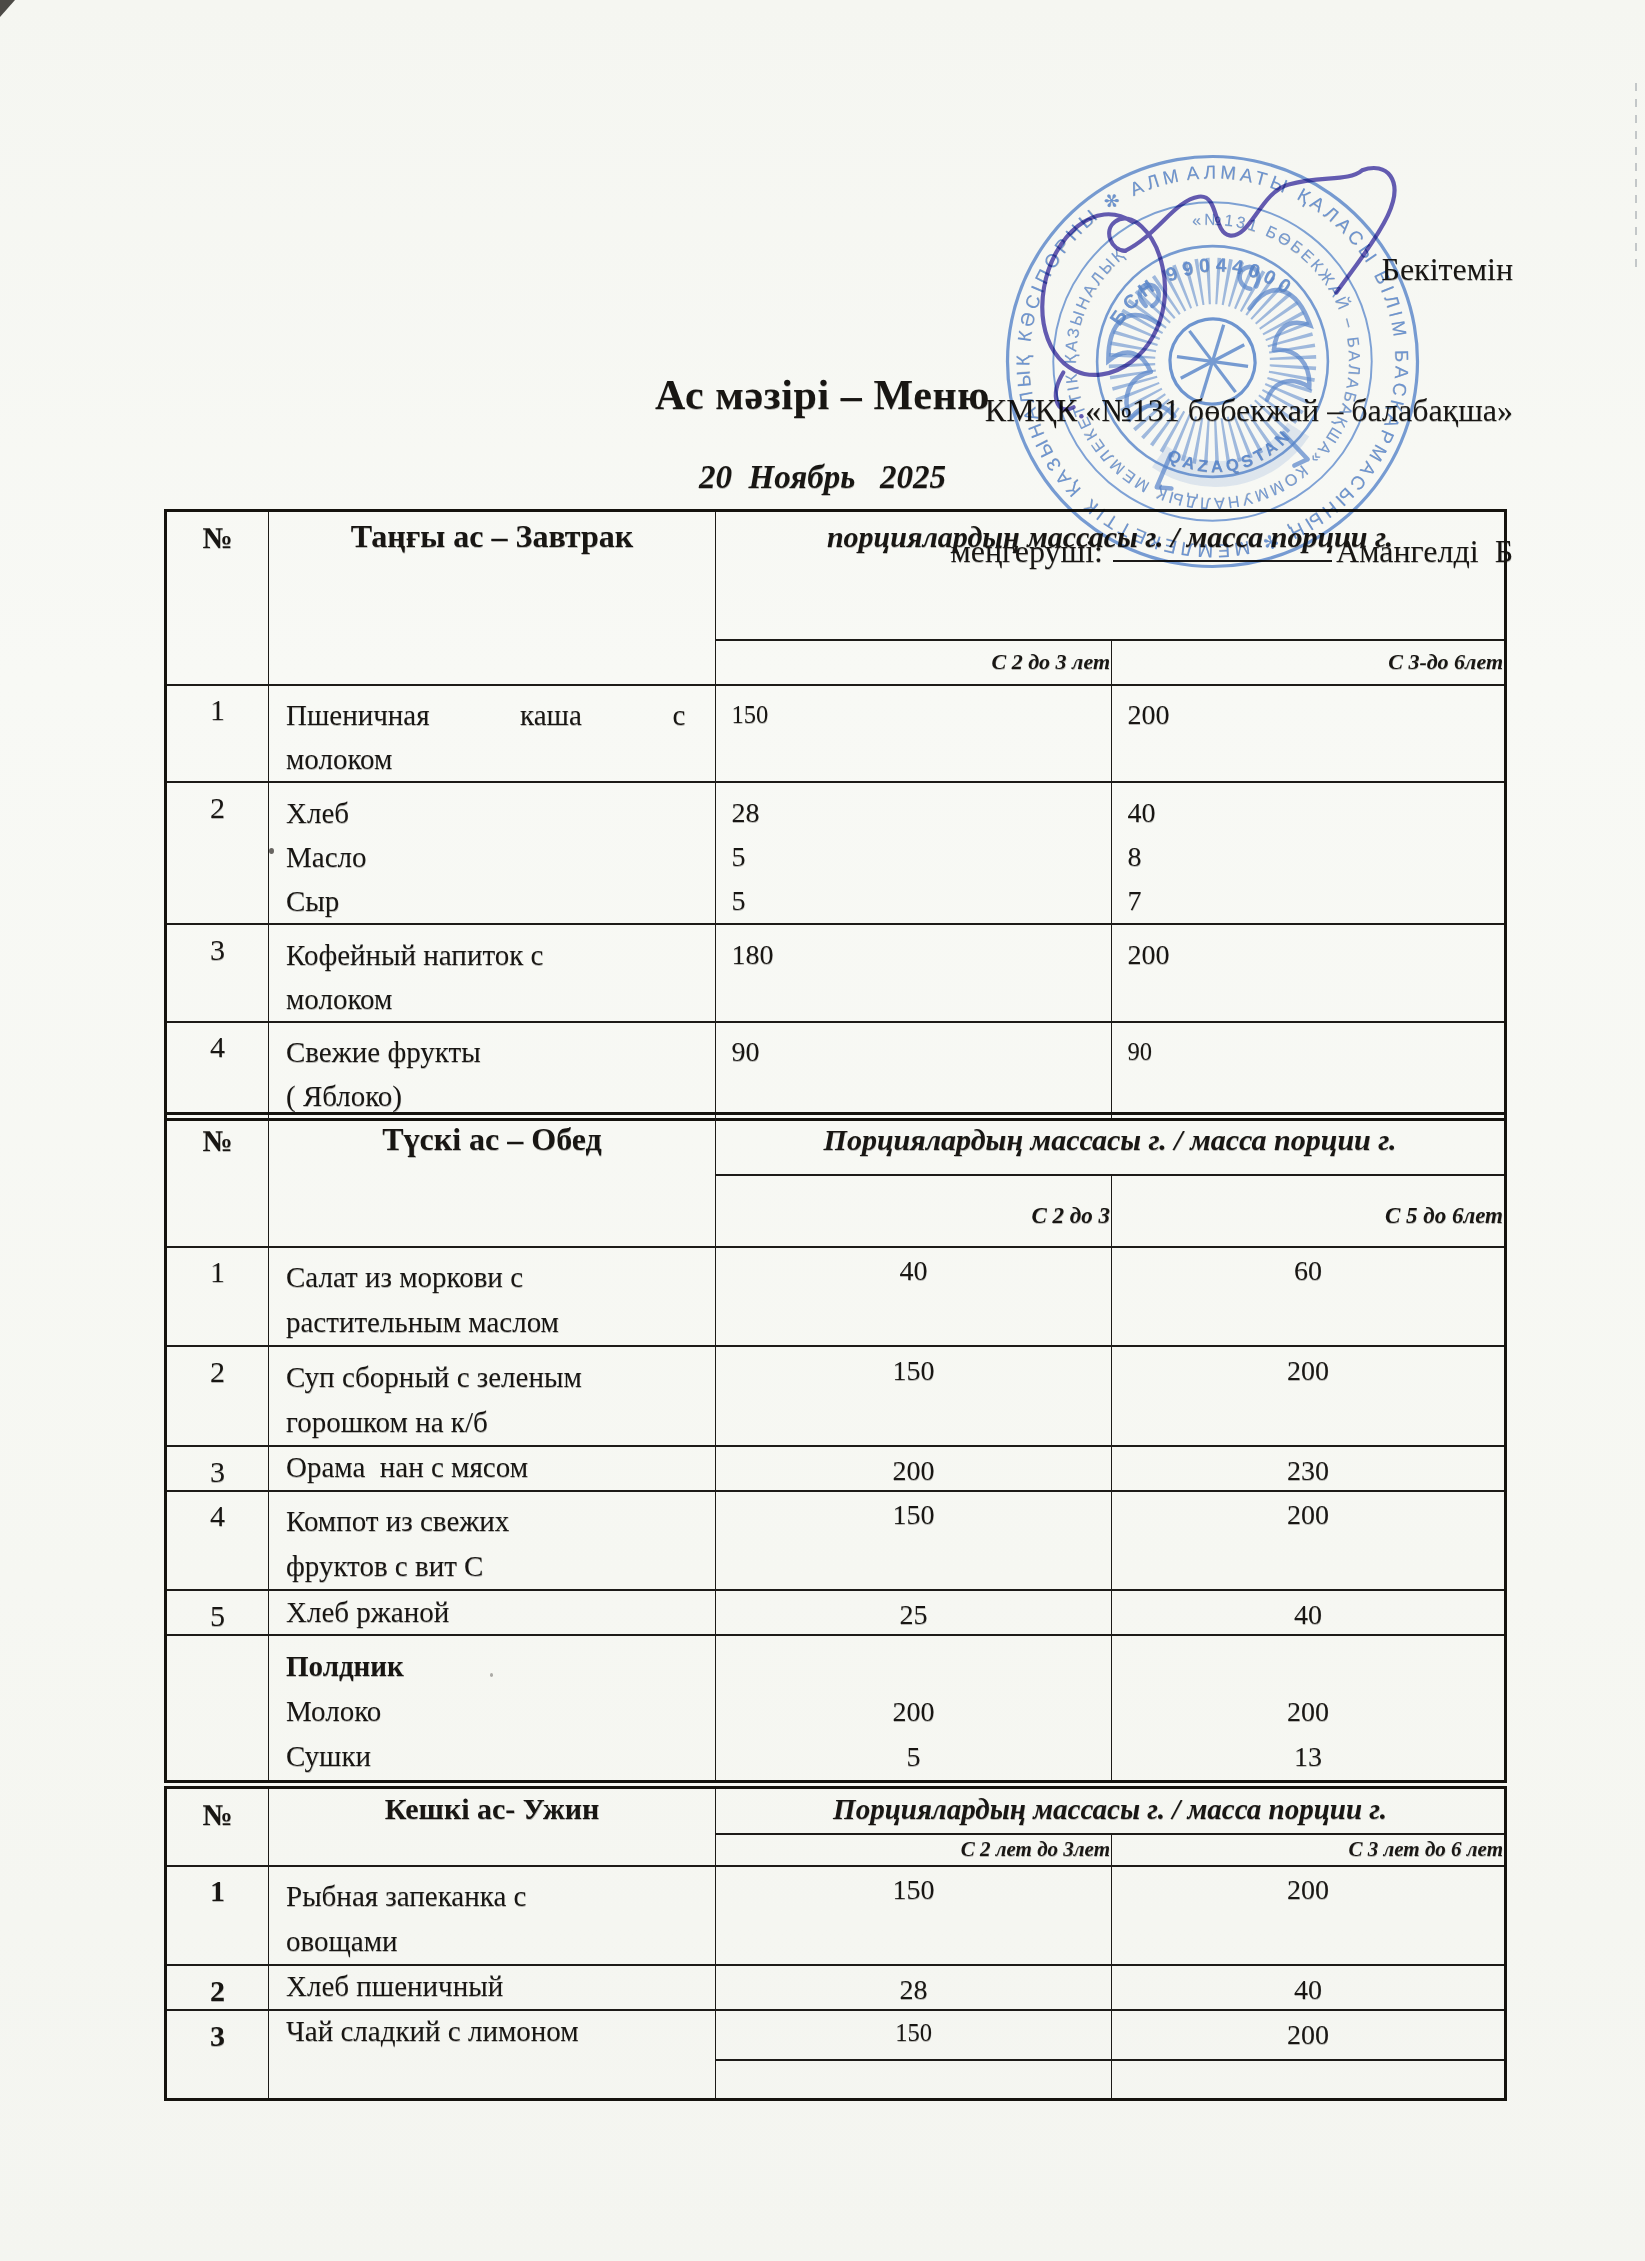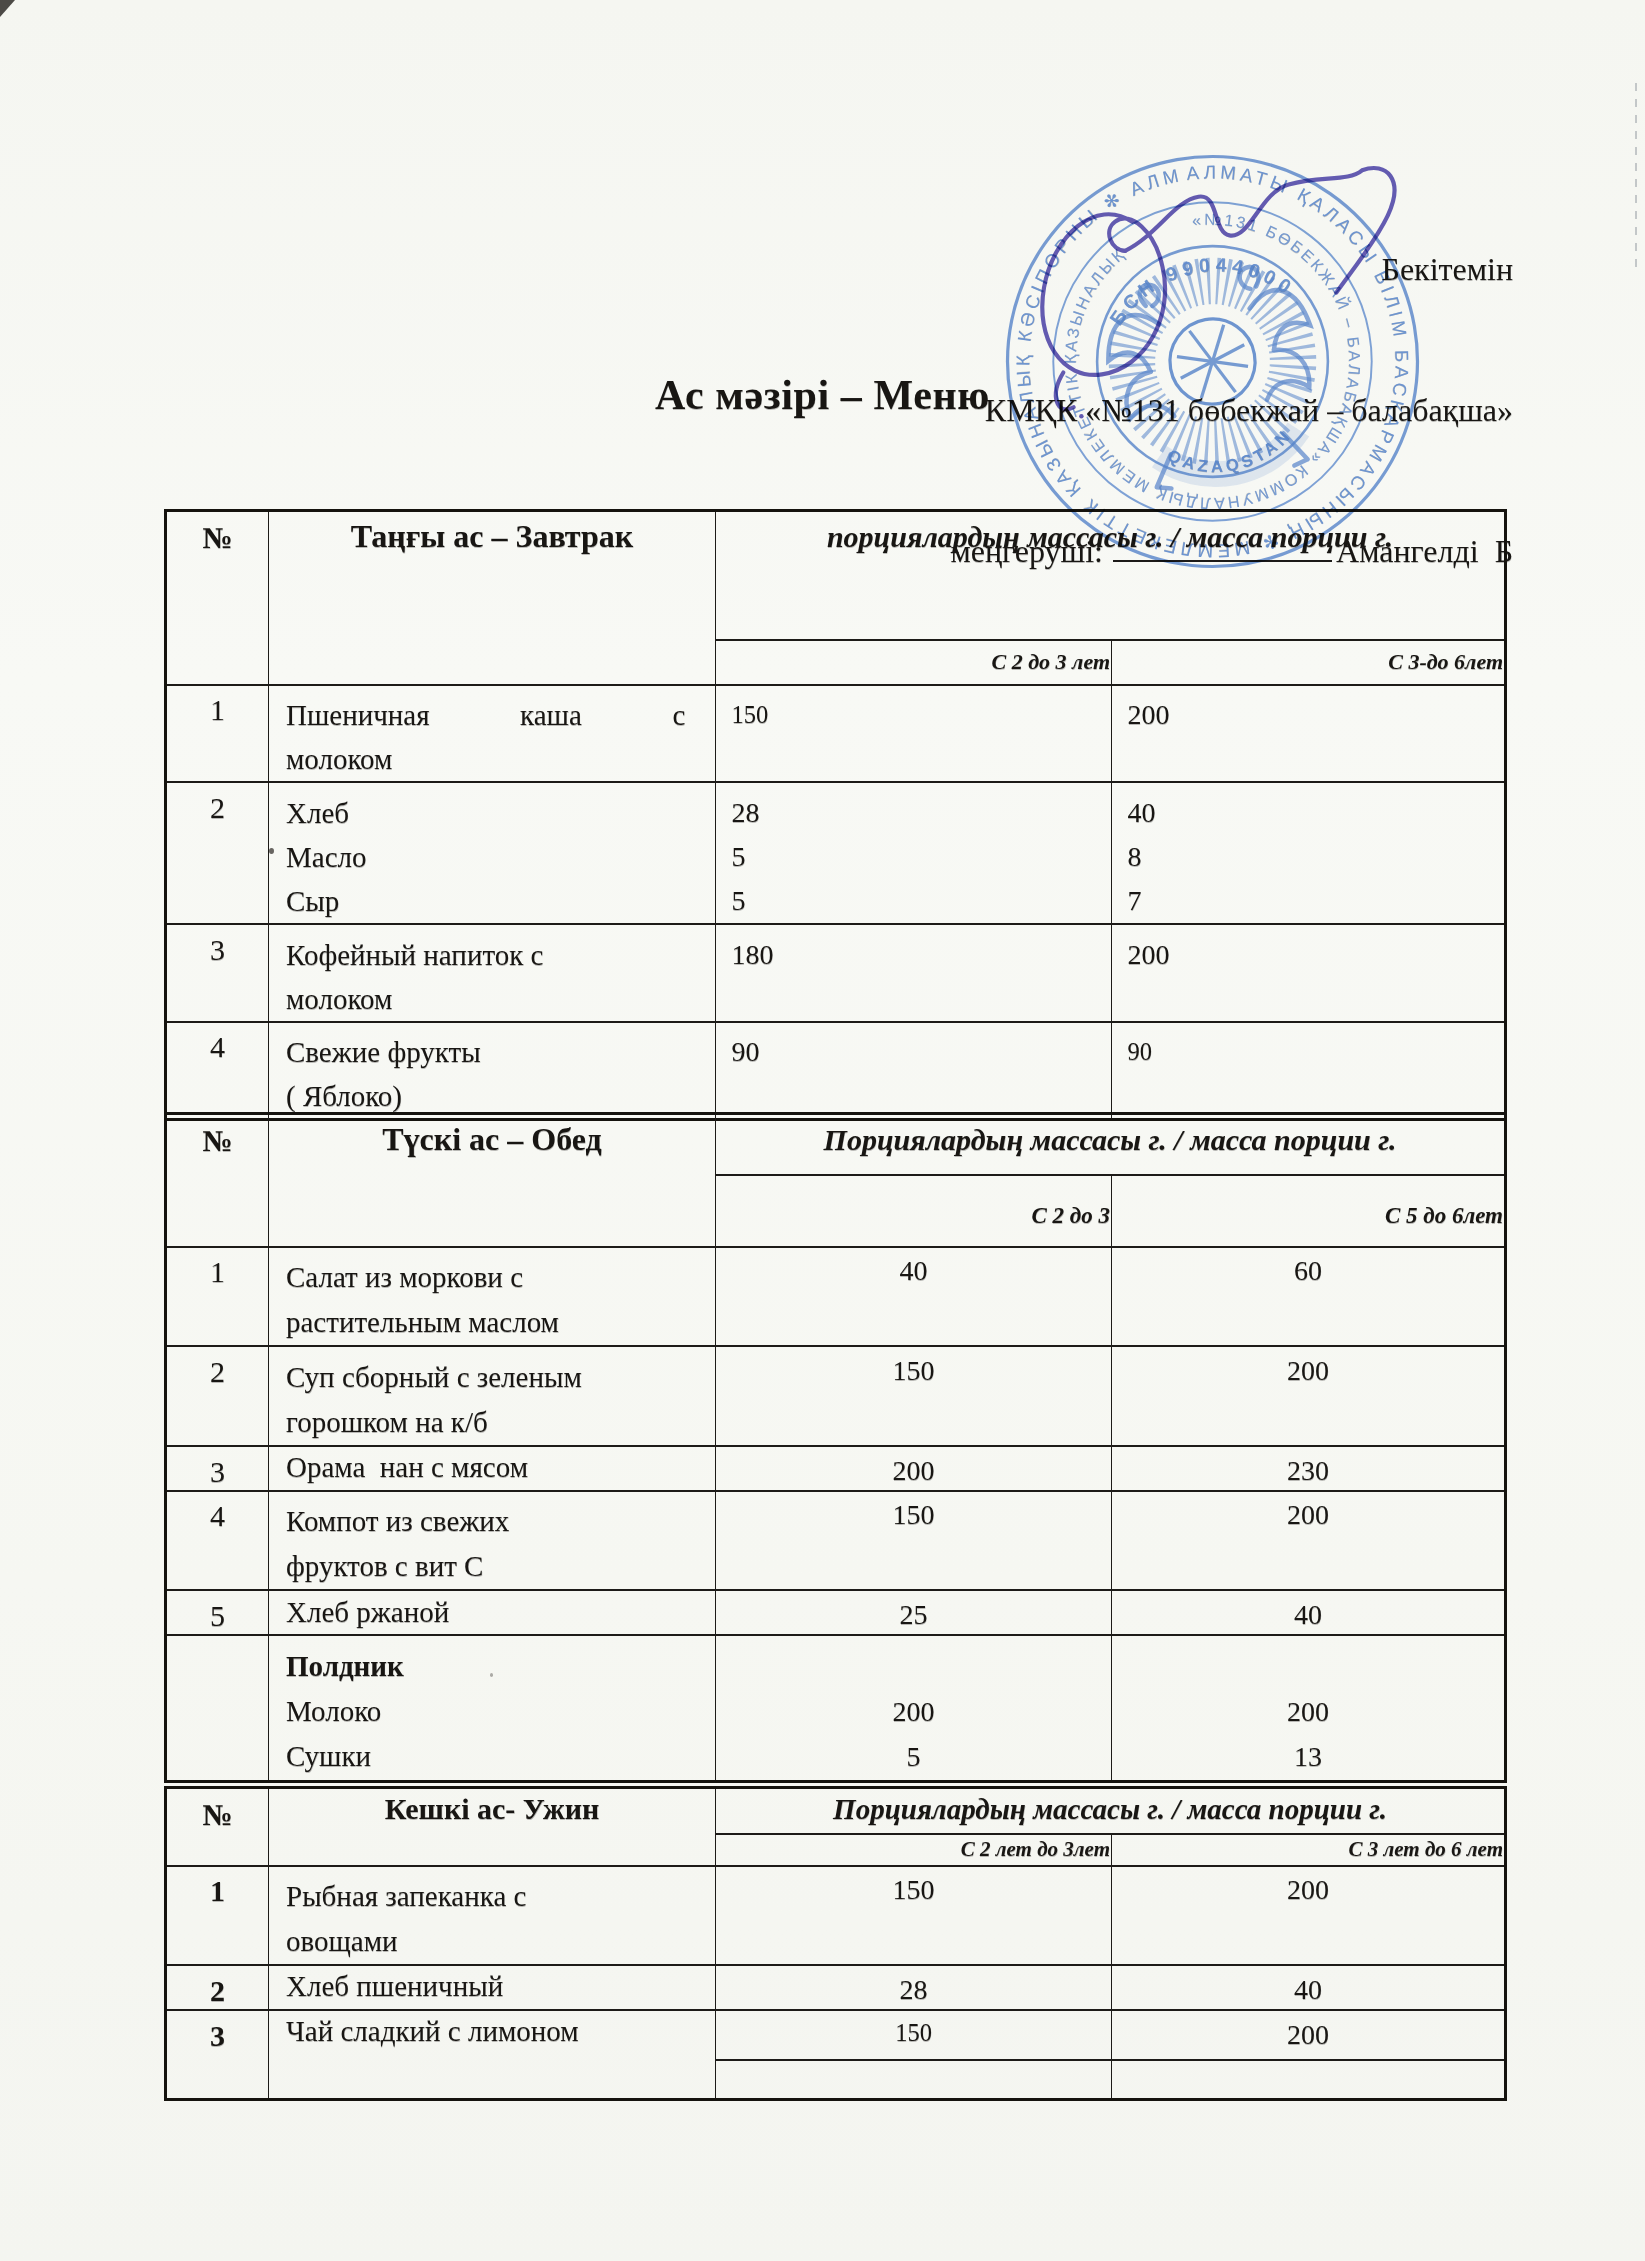--- a/index.html
+++ b/index.html
@@ -64,20 +64,21 @@
   <div class="speck-a"></div>
   <div class="speck-b"></div>
 
   <div class="approval">
     <div>Бекітемін</div>
     <div>КМҚК «№131 бөбекжай – балабақша»</div>
     <div><span>меңгеруші:</span><span class="sig-underline"></span><span>Амангелді  Б</span></div>
   </div>
 
   <div class="doc-title">Ас мәзірі – Меню</div>
+  <div class="doc-date">20  Ноябрь   2025</div>
 
   <table class="menu-table" id="t0">
     <colgroup>
         <col style="width:103px">
         <col style="width:447px">
         <col style="width:396px">
         <col style="width:394px">
       </colgroup>
     <tbody>
         <tr style="height:129px">

